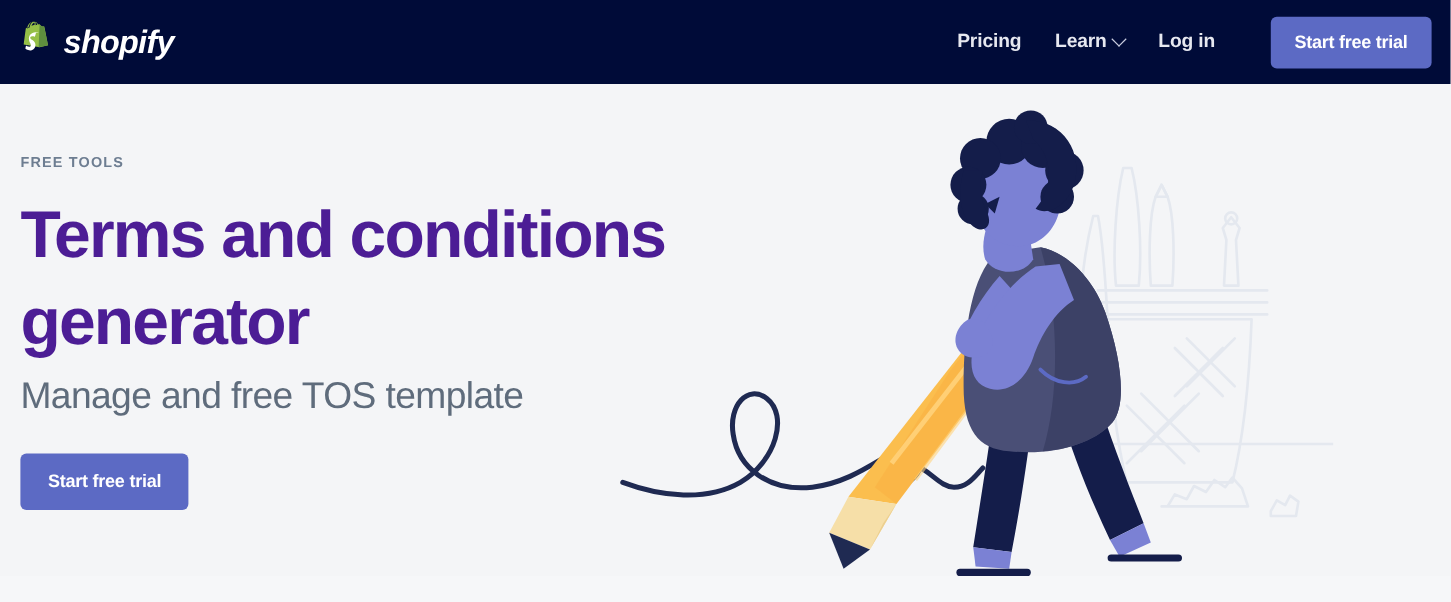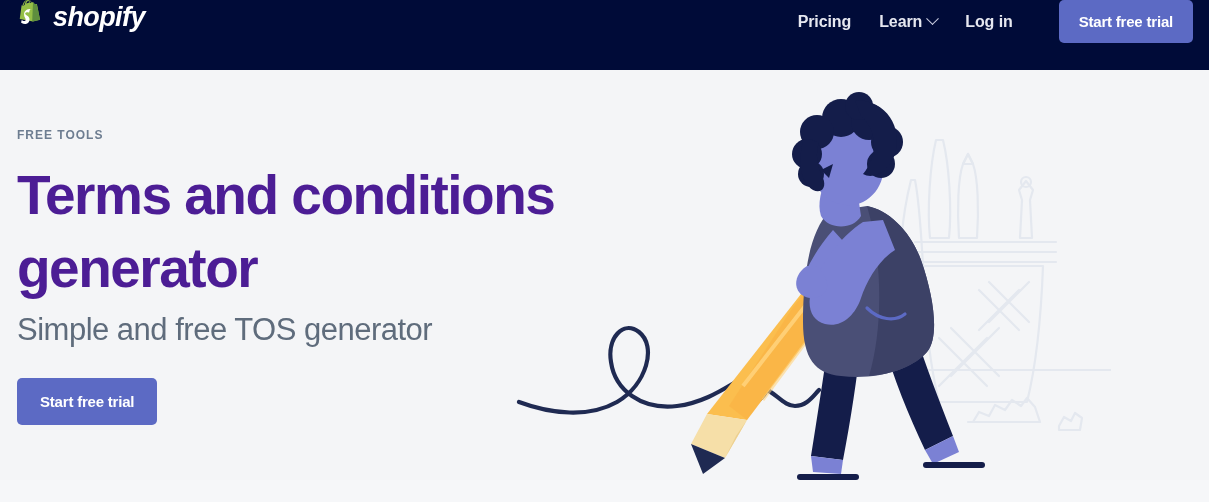--- a/index.html
+++ b/index.html
@@ -26,21 +26,21 @@
   }
 
   
   .header {
     position: absolute;
     top: 0; left: 0;
     width: 1209px;
     height: 70px;
     background: #000b38;
     display: flex;
-    align-items: flex-start;
+    align-items: center;
     padding: 0 16px 0 16px;
   }
 
   .logo {
     display: flex;
     align-items: center;
     gap: 7px;
     margin-right: 44px;
     cursor: pointer;
   }
@@ -206,21 +206,21 @@
       </div>
       <button class="trial-btn-nav">Start free trial</button>
     </div>
   </div>
 
   <div class="hero">
 
     <div class="hero-copy">
       <div class="eyebrow">FREE TOOLS</div>
       <h1 class="headline">Terms and conditions generator</h1>
-      <div class="subhead">Simple and free TOS generator</div>
+      <div class="subhead">Manage and free TOS template</div>
       <button class="trial-btn-hero">Start free trial</button>
     </div>
 
     <div class="hero-art">
       <svg viewBox="0 0 600 432" xmlns="http://www.w3.org/2000/svg">
 
         <g stroke="#e4e8ef" stroke-width="2.2" fill="none" stroke-linecap="round" stroke-linejoin="round">
           <path d="M425 70 C 419 95, 416 140, 419 168 L 438 168 C 441 138, 438 94, 432 70 Z"></path>
           <path d="M452 94 C 447 108, 446 140, 448 168 L 466 168 C 468 140, 467 108, 462 94 L 457 84 Z"></path>
           <path d="M457 84 L 452 94 L 462 94 Z"></path>

